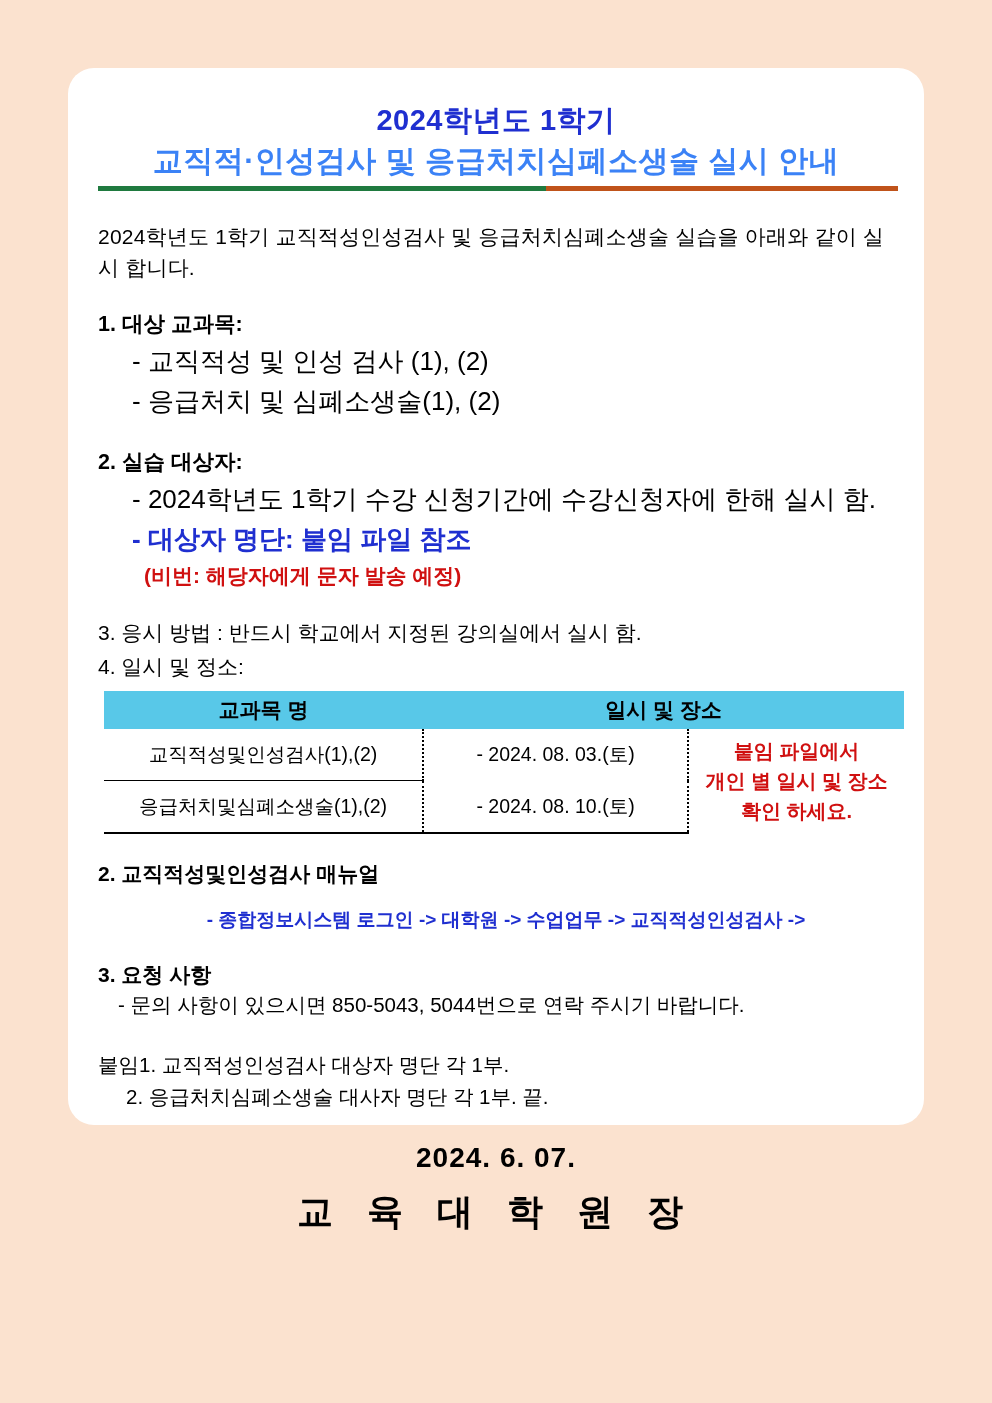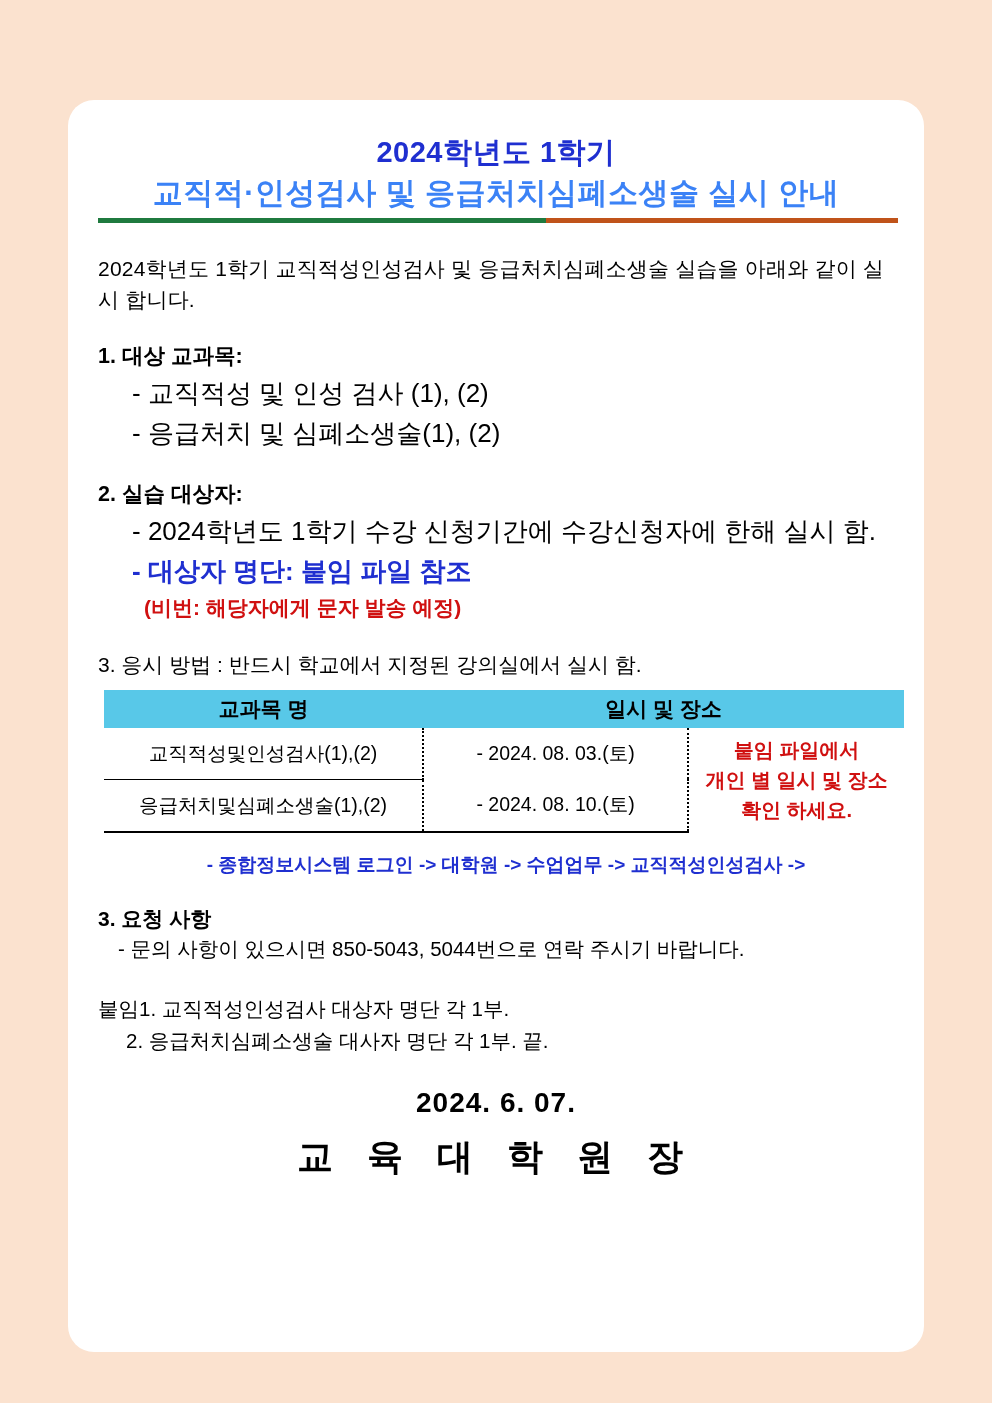--- a/index.html
+++ b/index.html
@@ -9,23 +9,23 @@
   body {
     width: 992px;
     height: 1403px;
     background: #fbe2cf;
     font-family: "Liberation Sans", sans-serif;
     overflow: hidden;
   }
   .page {
     position: absolute;
     left: 68px;
-    top: 100px;
+    top: 68px;
     width: 856px;
-    height: 1252px;
+    height: 1057px;
     background: #ffffff;
     border-radius: 26px;
     box-sizing: border-box;
     padding: 34px 30px 20px 30px;
   }
   .title-block {
     text-align: center;
   }
   .title-line1 {
     color: #1f2fd0;
@@ -196,20 +196,21 @@
 
   <div class="sect">
     <div class="sect-head">2. 실습 대상자:</div>
     <div class="sub">- 2024학년도 1학기 수강 신청기간에 수강신청자에 한해 실시 함.</div>
     <div class="sub sub-blue">- 대상자 명단: 붙임 파일 참조</div>
     <div class="sub-red">(비번: 해당자에게 문자 발송 예정)</div>
   </div>
 
   <div class="sect" style="margin-top:24px;">
     <div class="plain-line">3. 응시 방법 : 반드시 학교에서 지정된 강의실에서 실시 함.</div>
+    <div class="plain-line">4. 일시 및 정소:</div>
   </div>
 
   <table class="sched">
     <tbody>
         <tr>
       <th>교과목 명</th>
       <th colspan="2">일시 및 장소</th>
     </tr>
     <tr>
       <td class="cell-subject">교직적성및인성검사(1),(2)</td>
@@ -220,20 +221,21 @@
         <div>확인 하세요.</div>
       </td>
     </tr>
     <tr>
       <td class="cell-subject last">응급처치및심폐소생술(1),(2)</td>
       <td class="cell-date last">- 2024. 08. 10.(토)</td>
     </tr>
   </tbody>
     </table>
 
+  <div class="manual">2. 교직적성및인성검사 매뉴얼</div>
   <div class="manual-path">
     <div>- 종합정보시스템 로그인 -&gt; 대학원 -&gt; 수업업무 -&gt; 교직적성인성검사 -&gt;</div>
   </div>
 
   <div class="request">
     <div>3. 요청 사항</div>
     <div class="request-line">- 문의 사항이 있으시면 850-5043, 5044번으로 연락 주시기 바랍니다.</div>
   </div>
 
   <div class="attach">

